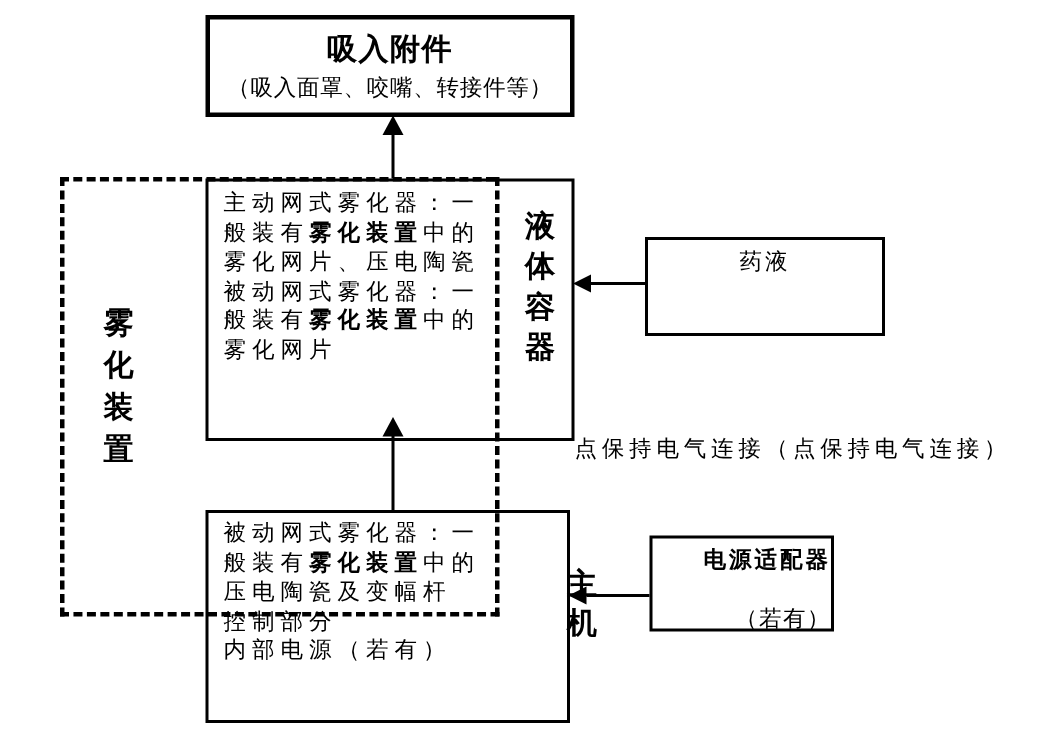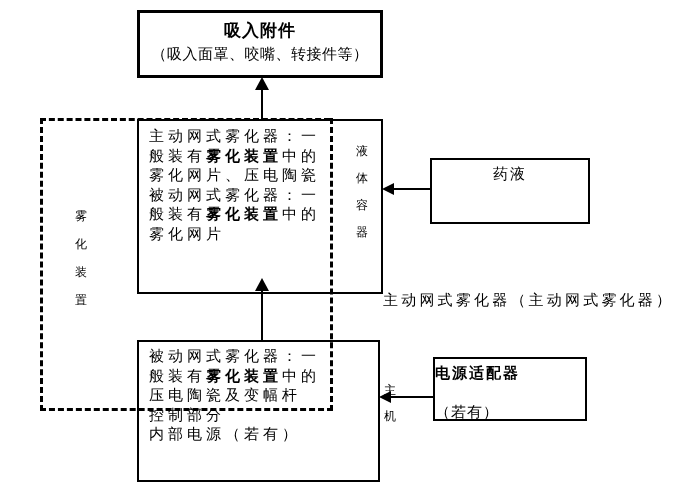--- a/index.html
+++ b/index.html
@@ -12,43 +12,43 @@
     overflow:hidden;
   }
   .box{
     position:absolute;
     background:#ffffff;
     border:2px solid #000;
     box-sizing:border-box;
     z-index:1;
   }
   .top-box{left:137px;top:10px;width:246px;height:68px;border-width:3px;text-align:center;}
-  .top-box .t{margin-top:6px;font-weight:bold;font-size:17px;letter-spacing:1px;}
+  .top-box .t{margin-top:6px;font-weight:bold;font-size:20px;letter-spacing:1px;}
   .top-box .s{margin-top:3px;font-size:15px;letter-spacing:0.5px;}
   .mid-box{left:137px;top:119px;width:246px;height:175px;}
   .btm-box{left:137px;top:340px;width:243px;height:142px;}
   .box-text{padding:6px 0 0 10px;font-size:15px;line-height:19.5px;letter-spacing:4px;white-space:nowrap;}
   .btm-box .box-text{padding-top:5px;}
   .b{font-weight:bold;}
   .vlabel{
     position:absolute;
     width:18px;
-    font-size:12px;
-    font-weight:normal;
+    font-size:20px;
+    font-weight:bold;
     line-height:27px;
     text-align:right;
     word-break:break-all;
     z-index:2;
   }
   .vl-group{left:69px;top:202px;line-height:28px;}
   .vl-liquid{left:350px;top:138px;}
   .vl-main{left:346px;top:377px;line-height:26px;margin-left:32px;}
   .med-box{left:430px;top:158px;width:160px;height:66px;text-align:center;}
   .med-box .t{margin-top:5px;font-size:15px;letter-spacing:2px;}
-  .pow-box{left:433px;top:357px;width:154px;height:64px;text-align:left;}
+  .pow-box{left:433px;top:357px;width:123px;height:64px;text-align:right;}
   .pow-box .t{margin-top:5px;font-weight:bold;font-size:15px;letter-spacing:2px;}
   .pow-box .s{margin-top:20px;font-size:15px;letter-spacing:1px;}
   .dash{position:absolute;z-index:3;}
   .dash-top{left:40px;top:118px;width:290px;height:0;border-top:3px dashed #000;}
   .dash-left{left:40px;top:118px;width:0;height:293px;border-left:3px dashed #000;}
   .dash-bottom{left:40px;top:408px;width:293px;height:0;border-top:3px dashed #000;}
   .dash-right{left:330px;top:118px;width:0;height:293px;border-left:3px dashed #000;}
   .arrow-line{position:absolute;background:#000;z-index:2;}
   .arrow-head{position:absolute;width:0;height:0;z-index:2;}
   .head-up{border-left:7px solid transparent;border-right:7px solid transparent;border-bottom:13px solid #000;}
@@ -100,21 +100,21 @@
   <div class="box med-box">
     <div class="t">药液</div>
   </div>
 
   <div class="box pow-box">
     <div class="t">电源适配器</div>
     <div class="s">（若有）</div>
   </div>
 
   <div class="annotation">
-    <div>主动网式雾化器（主动网式雾化器）</div>
+    <div>点保持电气连接（点保持电气连接）</div>
   </div>
 
   <div class="arrow-line" style="left:261px;top:89px;width:2px;height:30px;"></div>
   <div class="arrow-head head-up" style="left:255px;top:77px;"></div>
 
   <div class="arrow-line" style="left:261px;top:290px;width:2px;height:50px;"></div>
   <div class="arrow-head head-up" style="left:255px;top:278px;"></div>
 
   <div class="arrow-line" style="left:393px;top:188px;width:37px;height:2px;"></div>
   <div class="arrow-head head-left" style="left:382px;top:183px;"></div>

